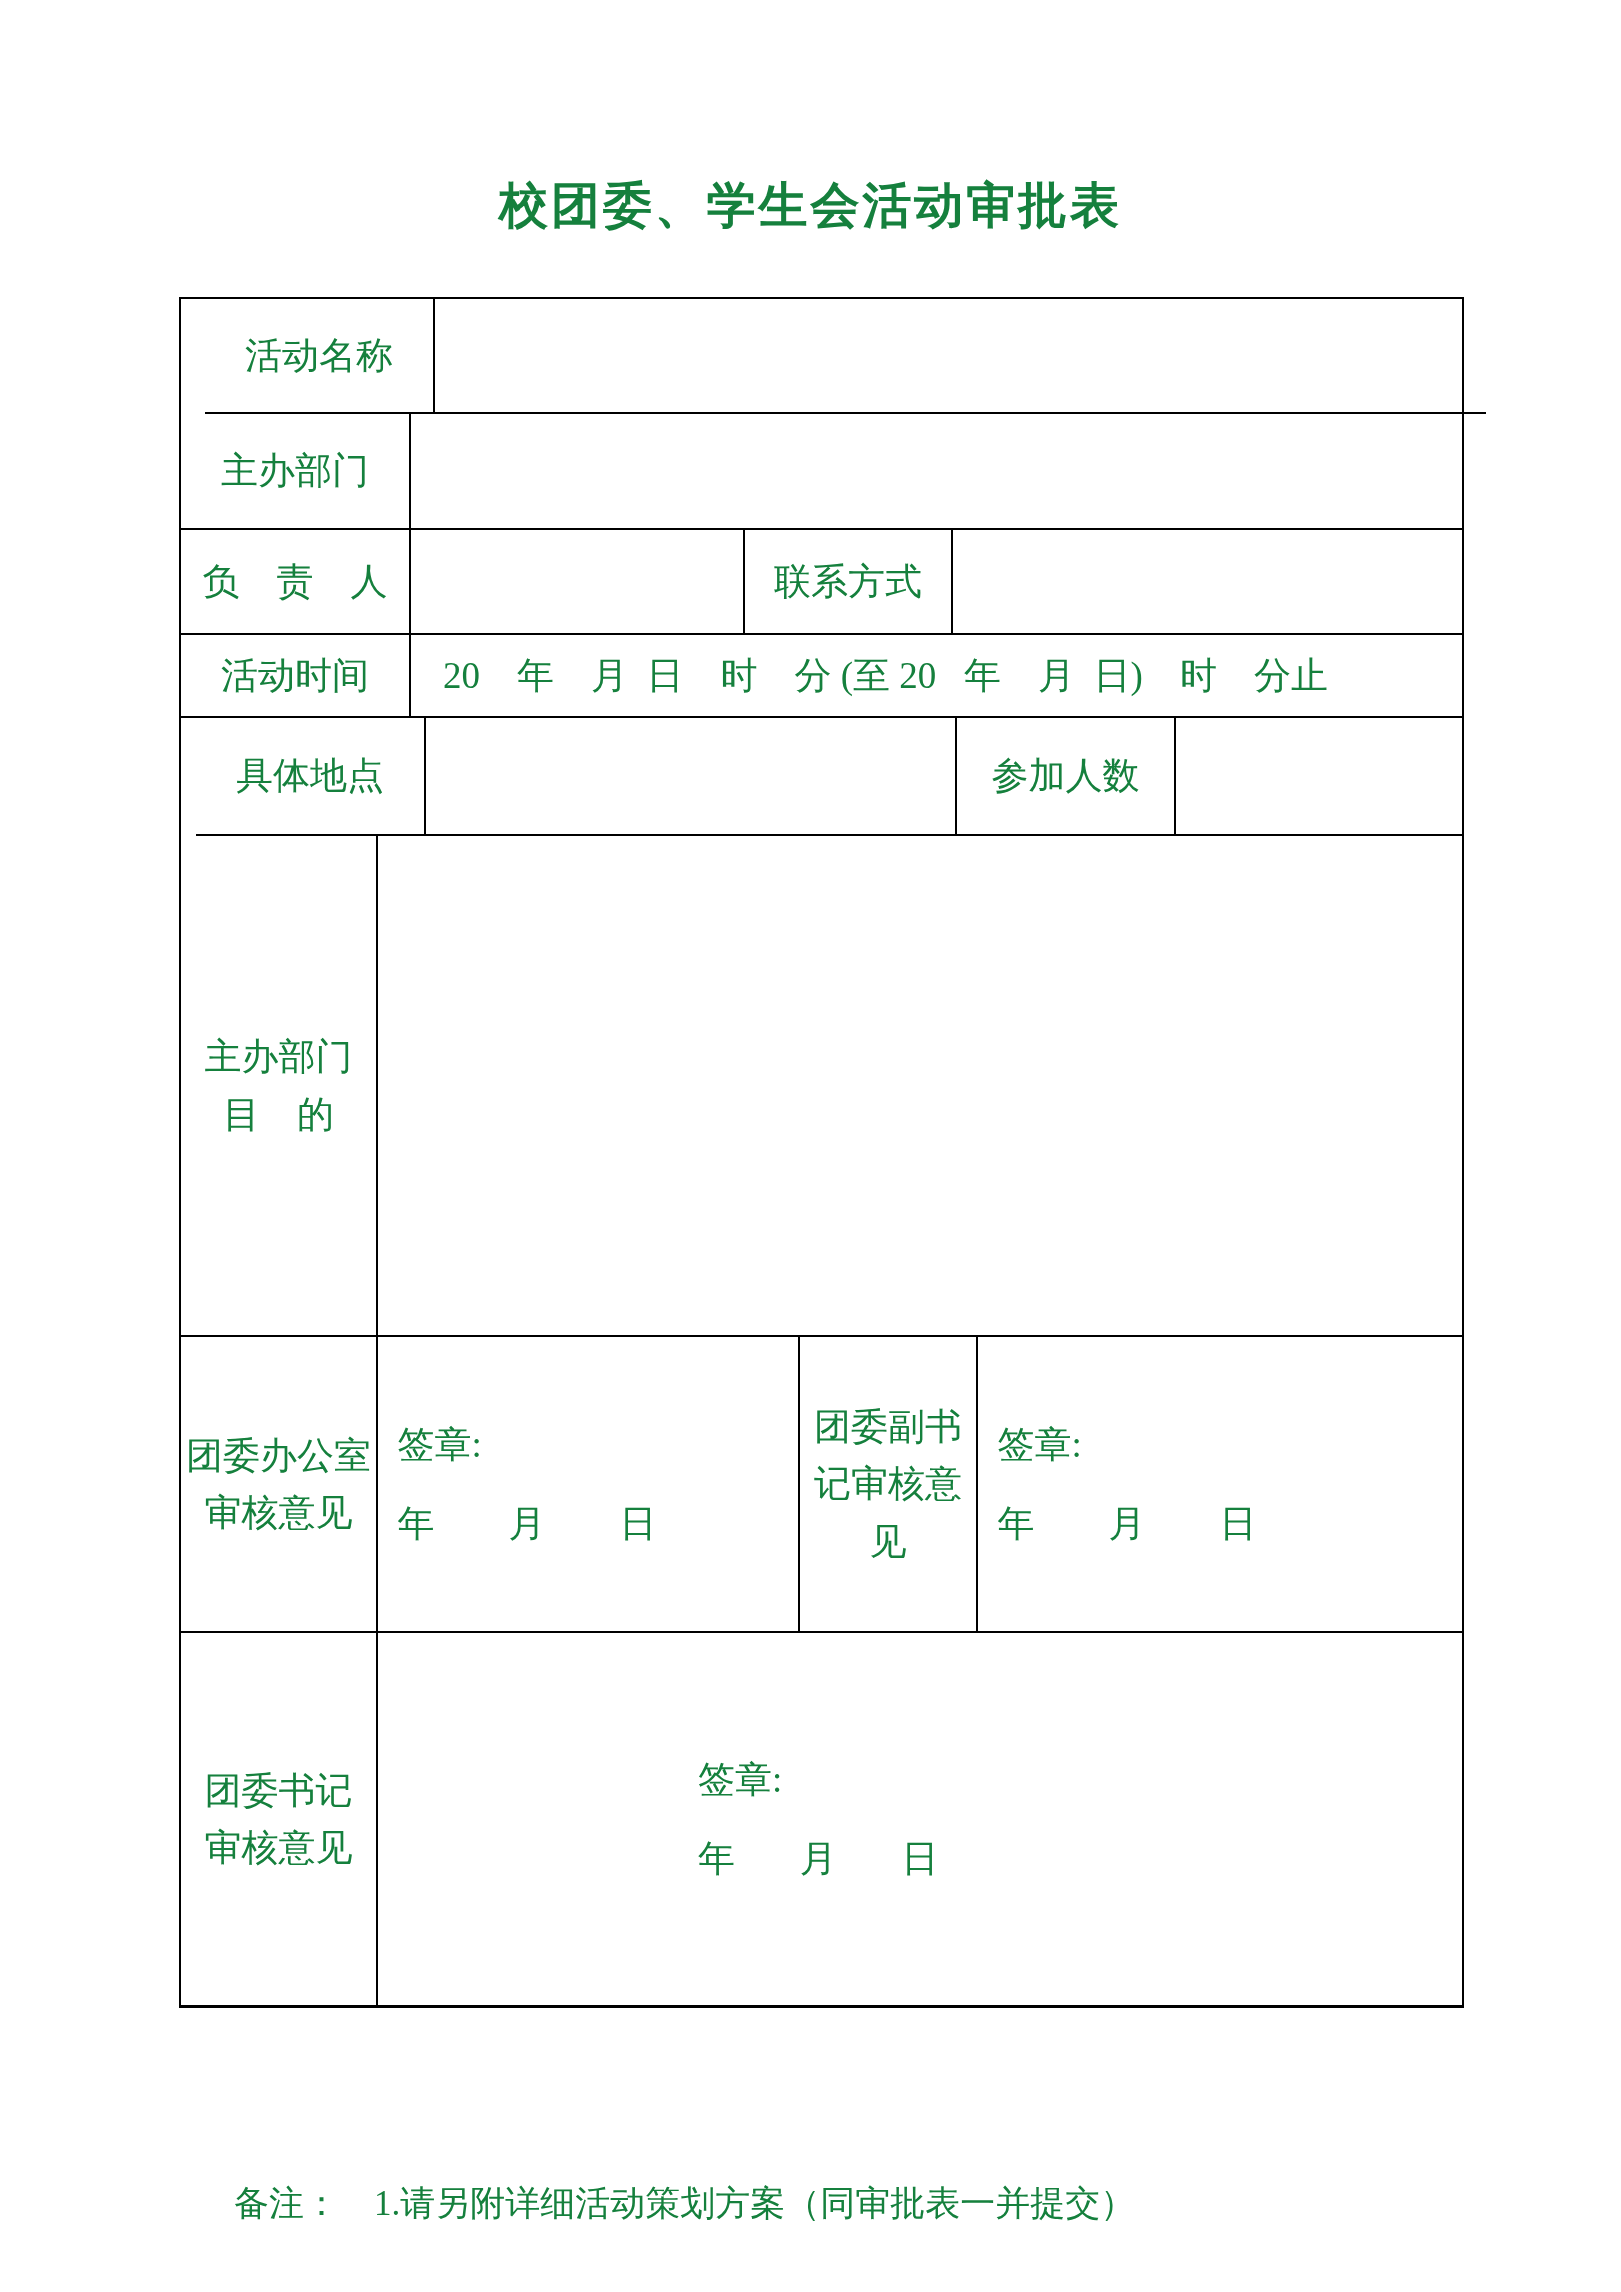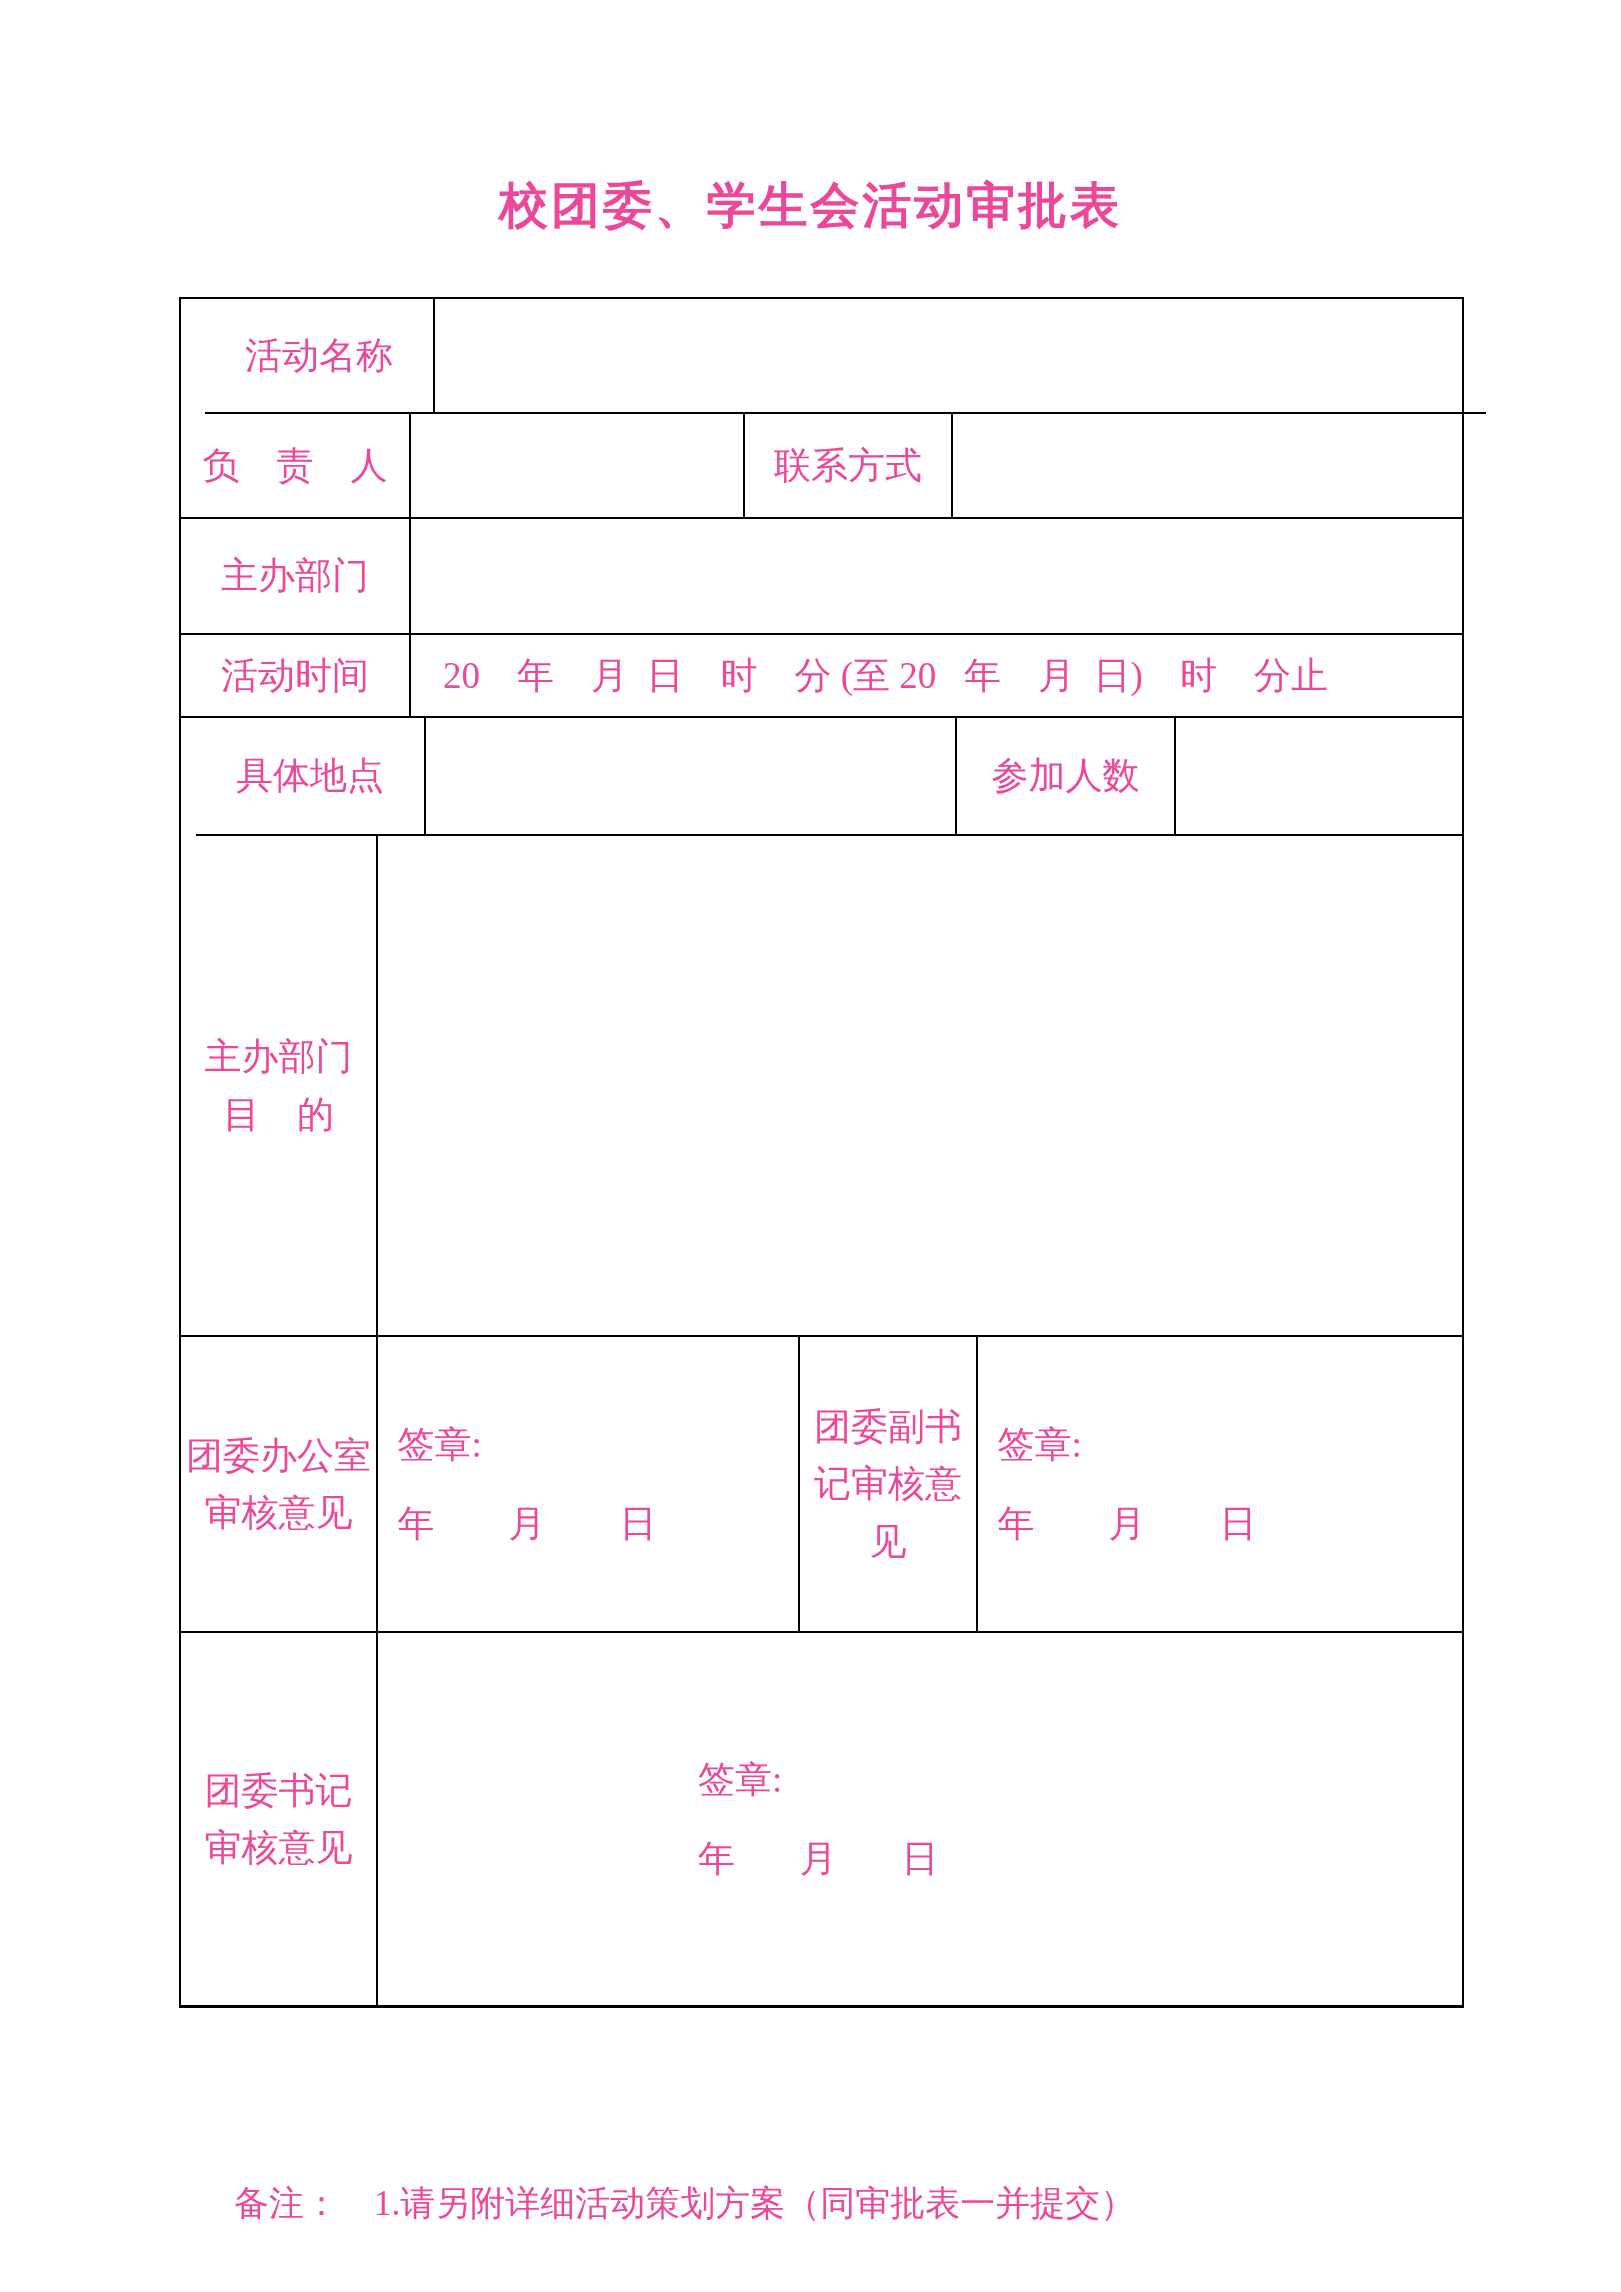--- a/index.html
+++ b/index.html
@@ -1,21 +1,21 @@
 <!DOCTYPE html>
 <html><head>
 <meta charset="utf-8">
 <style>
   html,body{margin:0;padding:0;background:#ffffff;}
   .page{
     position:relative;
     width:1621px;
     height:2293px;
     background:#ffffff;
-    color:#ec4899;
+    color:#15803d;
     font-family:"Liberation Serif", serif;
     overflow:hidden;
   }
   .doc-title{
     position:absolute;
     top:177px;
     left:0;
     width:100%;
     text-align:center;
     font-size:49px;
@@ -82,29 +82,29 @@
 
   <div class="doc-title">校团委、学生会活动审批表</div>
 
   <div class="form-table">
 
     <div class="frow" style="height:115px;margin-left:24px;">
       <div class="cell lab" style="width:230px;">活动名称</div>
       <div class="cell grow"></div>
     </div>
 
+    <div class="frow" style="height:116px;">
+      <div class="cell lab" style="width:230px;">主办部门</div>
+      <div class="cell grow"></div>
+    </div>
+
     <div class="frow" style="height:105px;">
       <div class="cell lab" style="width:230px;">负　责　人</div>
       <div class="cell" style="width:334px;"></div>
       <div class="cell lab" style="width:208px;">联系方式</div>
-      <div class="cell grow"></div>
-    </div>
-
-    <div class="frow" style="height:116px;">
-      <div class="cell lab" style="width:230px;">主办部门</div>
       <div class="cell grow"></div>
     </div>
 
     <div class="frow" style="height:83px;">
       <div class="cell lab" style="width:230px;">活动时间</div>
       <div class="cell grow time-cell">20    年    月  日    时    分 (至 20   年    月  日)    时    分止</div>
     </div>
 
     <div class="frow" style="height:118px;">
       <div class="cell lab" style="width:230px;margin-left:15px;">具体地点</div>

